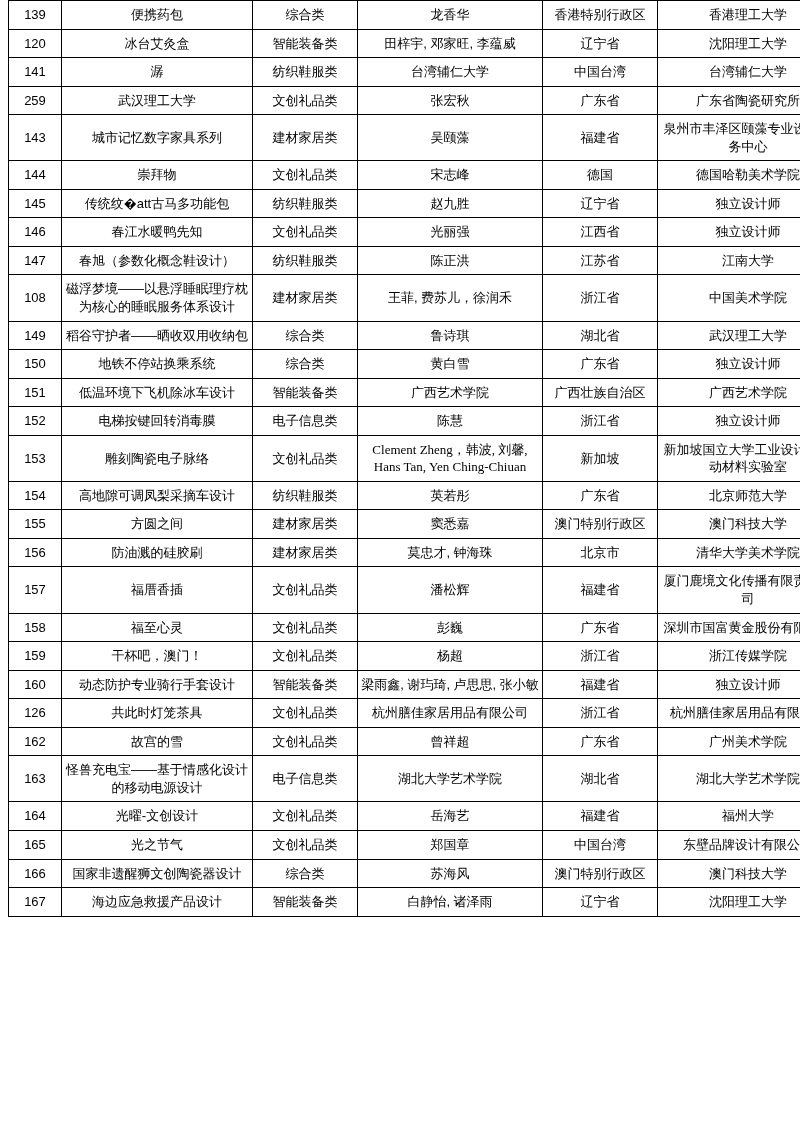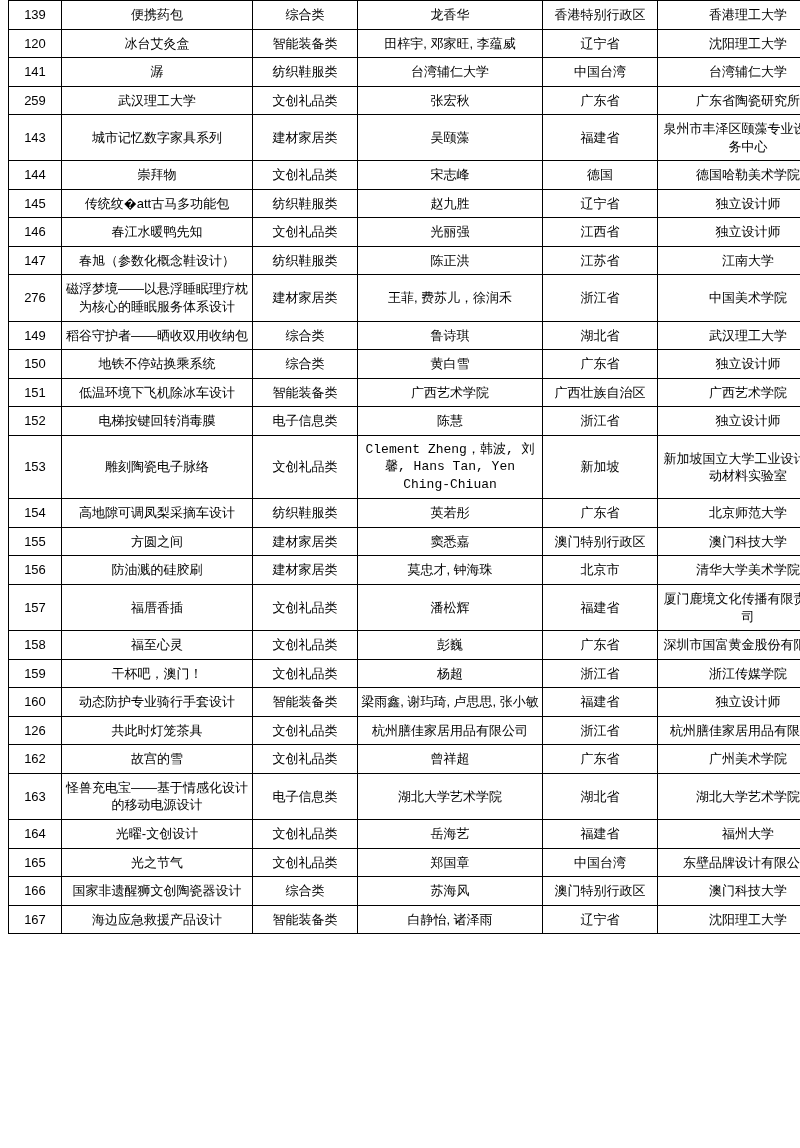--- a/index.html
+++ b/index.html
@@ -50,21 +50,21 @@
   td.col-region {
     width: 108px;
   }
   td.col-org {
     width: 174px;
   }
   td.small {
     font-size: 11.5px;
   }
   .latin {
-    font-family: Liberation Mono, monospace;
+    font-family: Liberation Serif, serif;
     font-size: 12px;
   }
 </style>
 </head>
 <body>
 
 <div class="page">
   <table class="award-table">
     <tbody>
         <tr>
@@ -133,21 +133,21 @@
         </tr>
         <tr>
           <td class="col-no">147</td>
           <td class="col-name">春旭（参数化概念鞋设计）</td>
           <td class="col-cat">纺织鞋服类</td>
           <td class="col-author">陈正洪</td>
           <td class="col-region">江苏省</td>
           <td class="col-org">江南大学</td>
         </tr>
         <tr>
-          <td class="col-no">276</td>
+          <td class="col-no">108</td>
           <td class="col-name small">磁浮梦境——以悬浮睡眠理疗枕为核心的睡眠服务体系设计</td>
           <td class="col-cat">建材家居类</td>
           <td class="col-author">王菲, 费苏儿，徐润禾</td>
           <td class="col-region">浙江省</td>
           <td class="col-org">中国美术学院</td>
         </tr>
         <tr>
           <td class="col-no">149</td>
           <td class="col-name">稻谷守护者——晒收双用收纳包</td>
           <td class="col-cat">综合类</td>

